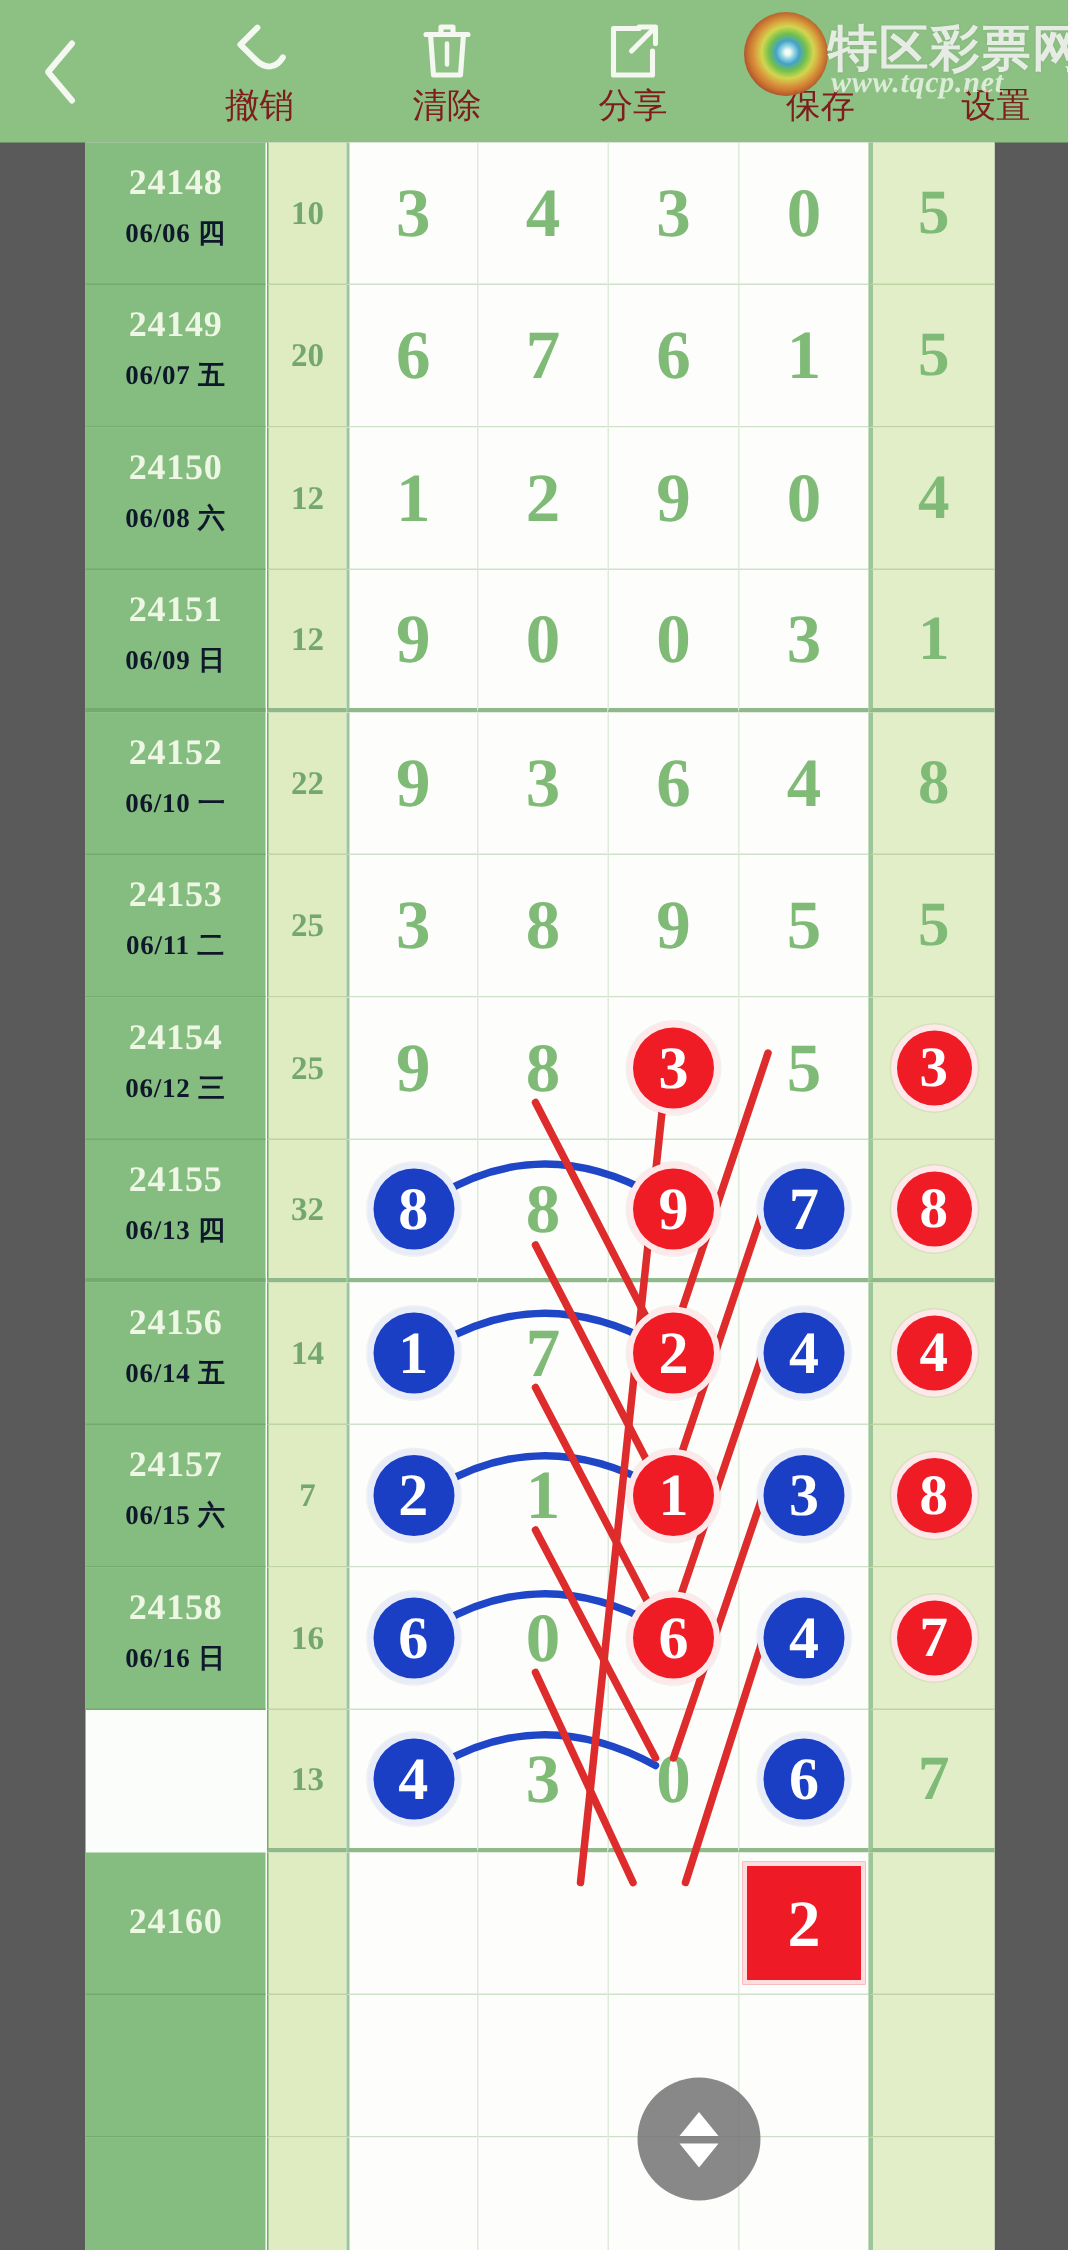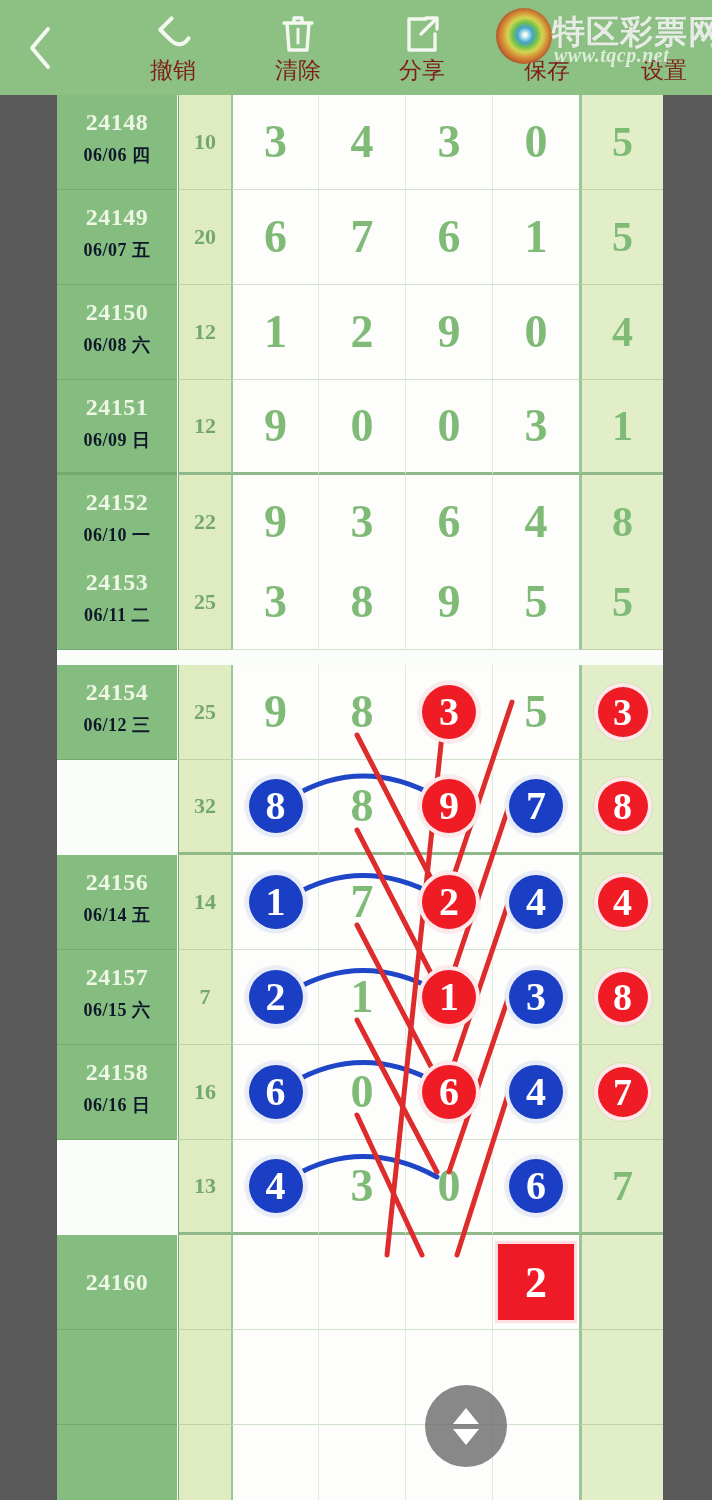--- a/index.html
+++ b/index.html
@@ -335,21 +335,21 @@
           <div class="cell c-ball c-b3">
             <div class="num">6</div>
           </div>
           <div class="cell c-ball c-b4">
             <div class="num">4</div>
           </div>
           <div class="cell c-b5">
             <div class="num">8</div>
           </div>
         </div>
-        <div class="row" style="top: 460px; height: 95px;">
+        <div class="row" style="top: 475px; height: 95px;">
           <div class="cell c-issue">
             <div class="issue-no">24153</div>
             <div class="issue-date">06/11 二</div>
           </div>
           <div class="cell c-sum">
             <div class="sum-val">25</div>
           </div>
           <div class="cell c-ball c-b1">
             <div class="num">3</div>
           </div>
@@ -384,20 +384,24 @@
             <div class="ball red">3</div>
           </div>
           <div class="cell c-ball c-b4">
             <div class="num">5</div>
           </div>
           <div class="cell c-b5">
             <div class="ball red">3</div>
           </div>
         </div>
         <div class="row thick" style="top: 665px; height: 95px;">
+          <div class="cell c-issue">
+            <div class="issue-no">24155</div>
+            <div class="issue-date">06/13 四</div>
+          </div>
           <div class="cell c-sum">
             <div class="sum-val">32</div>
           </div>
           <div class="cell c-ball c-b1">
             <div class="ball blue">8</div>
           </div>
           <div class="cell c-ball c-b2">
             <div class="num">8</div>
           </div>
           <div class="cell c-ball c-b3">

